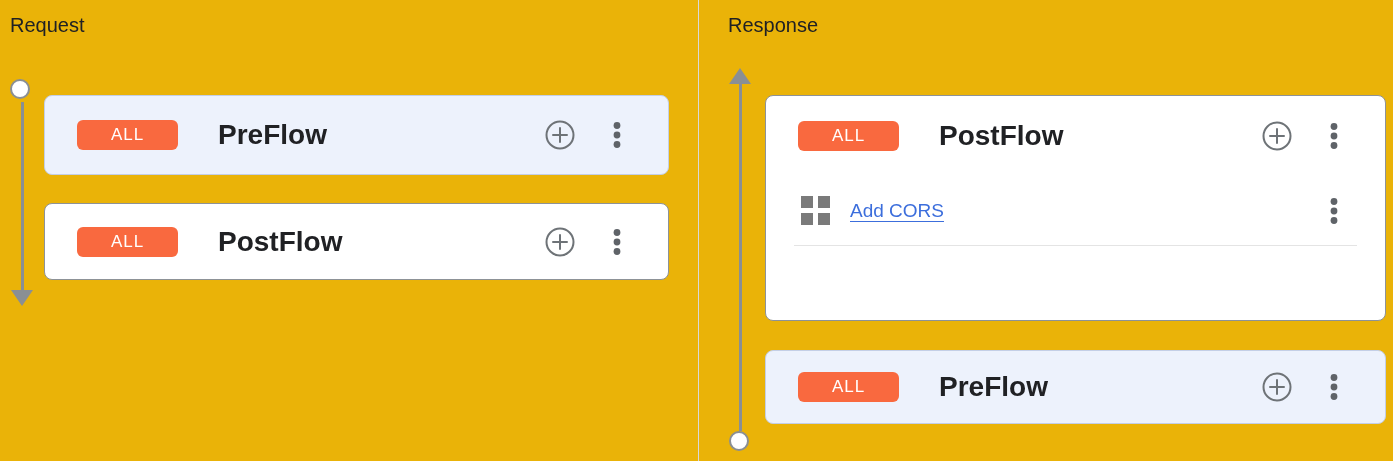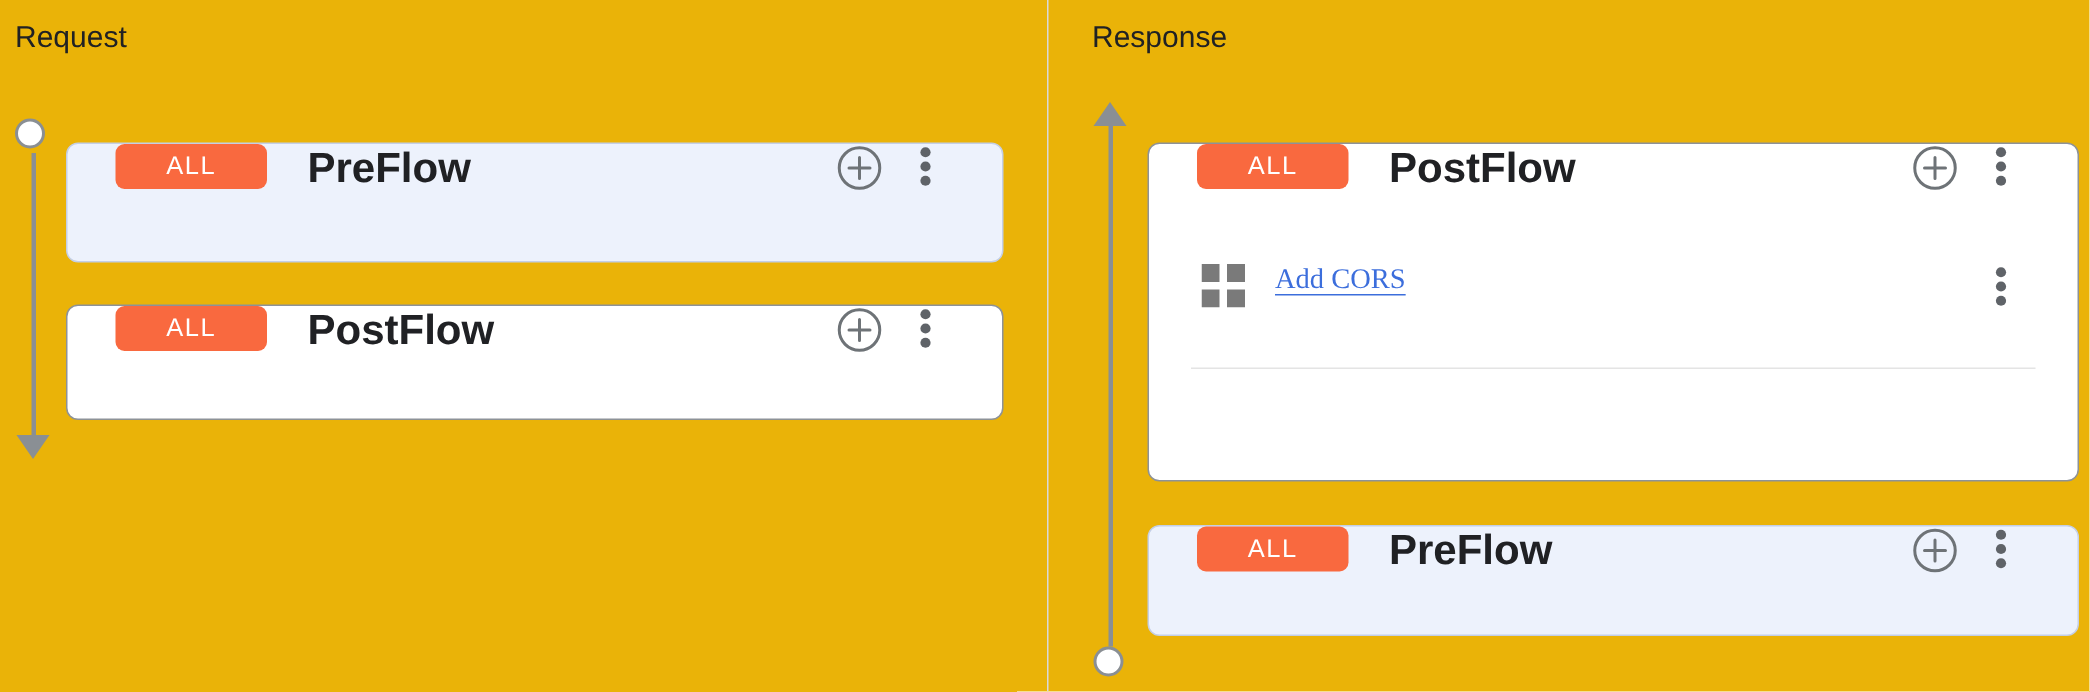--- a/index.html
+++ b/index.html
@@ -77,23 +77,24 @@
     background: var(--selected_card_bg, #edf2fc);
     border-color: var(--selected_card_border, #c4cfe6);
   }
   .card-req-preflow  { left: 44px;  top: 95px;  width: 625px; height: 80px;  }
   .card-req-postflow { left: 44px;  top: 203px; width: 625px; height: 77px;  }
   .card-res-postflow { left: 765px; top: 95px;  width: 621px; height: 226px; cursor: default; }
   .card-res-preflow  { left: 765px; top: 350px; width: 621px; height: 74px;  }
 
   .flow-header {
     display: flex;
-    align-items: flex-start;
+    align-items: center;
     height: 100%;
     padding: 0 39px 0 32px;
+    gap: 13px;
   }
   .flow-header.fixed { height: 80px; }
 
   .all-badge {
     flex: none;
     width: 101px; height: 30px;
     border-radius: 6px;
     background: var(--badge_orange, #f9693f);
     color: #fff;
     font-size: 17px;
@@ -120,24 +121,23 @@
     display: flex;
     align-items: center;
     justify-content: center;
   }
   .add-btn  { width: 32px; height: 32px; margin-right: 16px; }
   .menu-btn { width: 24px; height: 30px; }
 
   
   .policy-row {
     display: flex;
-    align-items: flex-start;
+    align-items: center;
     height: 69px;
     padding: 0 39px 0 35px;
-    font-family: Liberation Serif, serif;
   }
   .policy-row.tall { height: 76px; }
   .row-divider {
     height: 1px;
     margin: 0 28px;
     background: var(--divider_gray, #e4e4e4);
   }
   .policy-link {
     margin-left: 20px;
     font-size: 19px;

